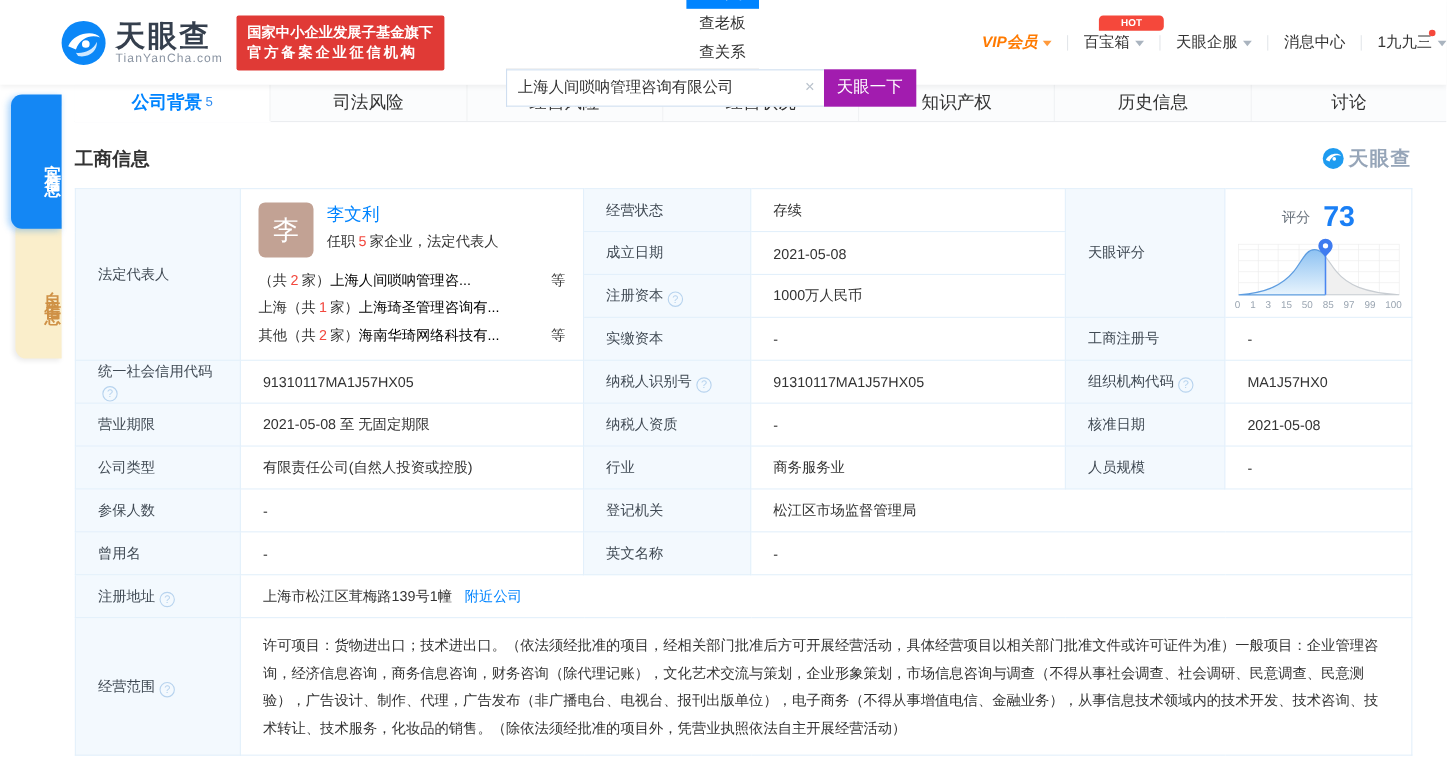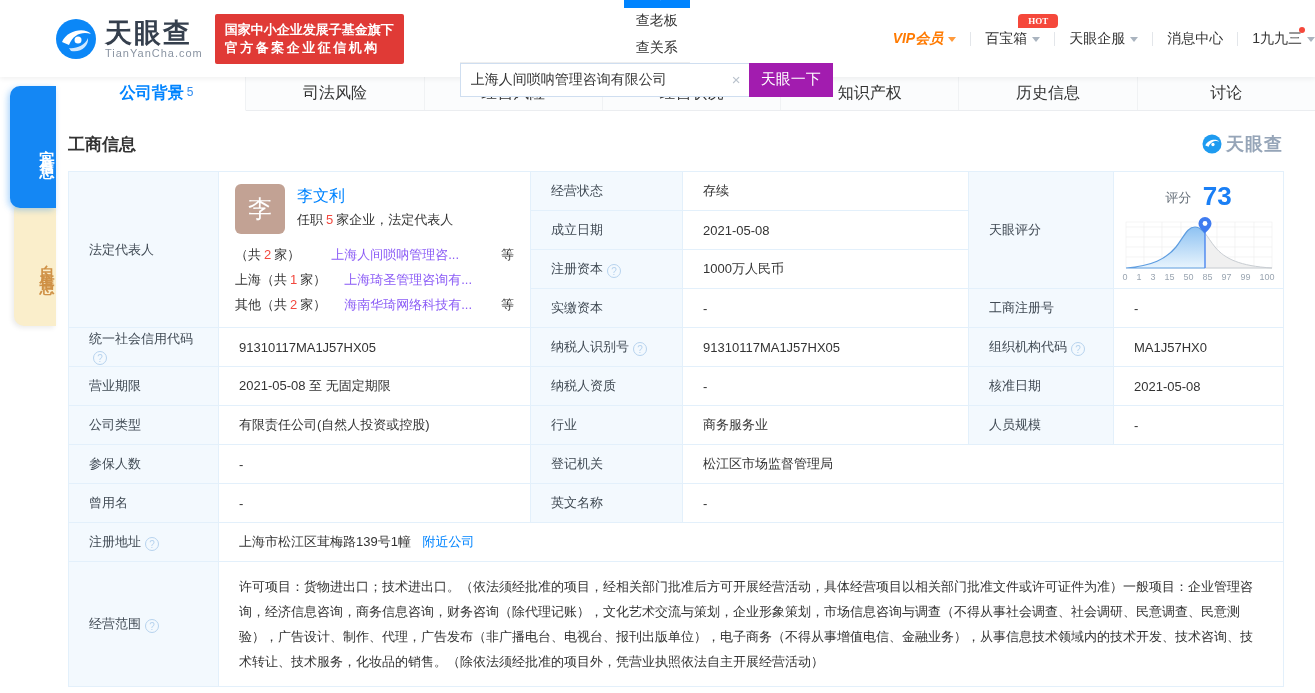--- a/index.html
+++ b/index.html
@@ -33,21 +33,21 @@
     font-size:15px; cursor:pointer; font-family:inherit; }
 
   .top-menu { display:flex; align-items:center; margin-left:60px; white-space:nowrap; }
   .menu-item { display:flex; align-items:center; font-size:14px; color:#333; cursor:pointer; position:relative; }
   .menu-item.vip { color:#ff7a00; font-weight:bold; font-style:italic; }
   .menu-div { width:1px; height:14px; background:#e3e6ea; margin:0 14px; }
   .caret { width:0; height:0; border-left:4px solid transparent; border-right:4px solid transparent;
     border-top:5px solid #aab4bf; margin-left:5px; margin-top:2px; }
   .vip .caret { border-top-color:#ff9a3c; }
   .hot-badge { position:absolute; top:-16px; right:-18px; background:#f5483b; color:#fff;
-    font-size:9px; font-weight:bold; font-style:normal; padding:2px 10px; border-radius:4px 4px 4px 0;font-family:Liberation Serif, serif; }
+    font-size:9px; font-weight:bold; font-style:normal; padding:2px 20px; border-radius:4px 4px 4px 0; }
   .red-dot { position:absolute; top:-3px; right:10px; width:6px; height:6px; background:#f5483b; border-radius:50%; }
 
   
   .side-tab { position:absolute; writing-mode:vertical-rl; text-orientation:upright;
     text-align:center; font-size:15px; font-weight:bold; letter-spacing:5px; cursor:pointer;
     border-radius:10px 0 0 10px; padding:14px 0; }
   .side-tab.official { left:10px; top:86px; width:46px; height:122px; background:#1487f4; color:#fff;
     z-index:3; box-shadow:-2px 2px 6px rgba(20,135,244,.35); }
   .side-tab.self { left:14px; top:200px; width:42px; height:126px; background:#faeecb; color:#cf9146;
     z-index:2; box-shadow:-2px 2px 5px rgba(0,0,0,.08); }
@@ -85,21 +85,21 @@
   .person-top { display:flex; }
   .avatar { width:50px; height:50px; border-radius:6px; background:#c2a294; color:#fff;
     font-size:24px; display:flex; align-items:center; justify-content:center; flex:none; }
   .person-meta { margin-left:12px; padding-top:1px; }
   .person-name { font-size:16px; color:#0084ff; line-height:22px; display:inline-block; }
   .person-sub { font-size:13px; color:#333; margin-top:4px; }
   .red { color:#f2483e; margin:0 3px; }
   .dist { margin-top:8px; }
   .dist-row { display:flex; align-items:center; line-height:25px; font-size:13px; }
   .dist-region { color:#333; flex:none; }
-  .dist-company { color:#8b5cf6; flex:1; text-align:center; }
+  .dist-company { color:#000000; flex:1; text-align:left; }
   .dist-etc { width:24px; text-align:right; color:#333; flex:none; }
 
   
   td.score-cell { padding:6px 0 4px; }
   .score-line { text-align:center; }
   .score-prefix { font-size:13px; color:#69727c; }
   .score-value { font-size:26px; font-weight:bold; color:#1a7ff5; margin-left:8px; vertical-align:-3px; }
   .score-chart { width:150px; margin:2px auto 0; display:block; }
   .score-axis { width:152px; margin:0 auto; display:flex; justify-content:space-between;
     font-size:9px; color:#9aa5b1; }

